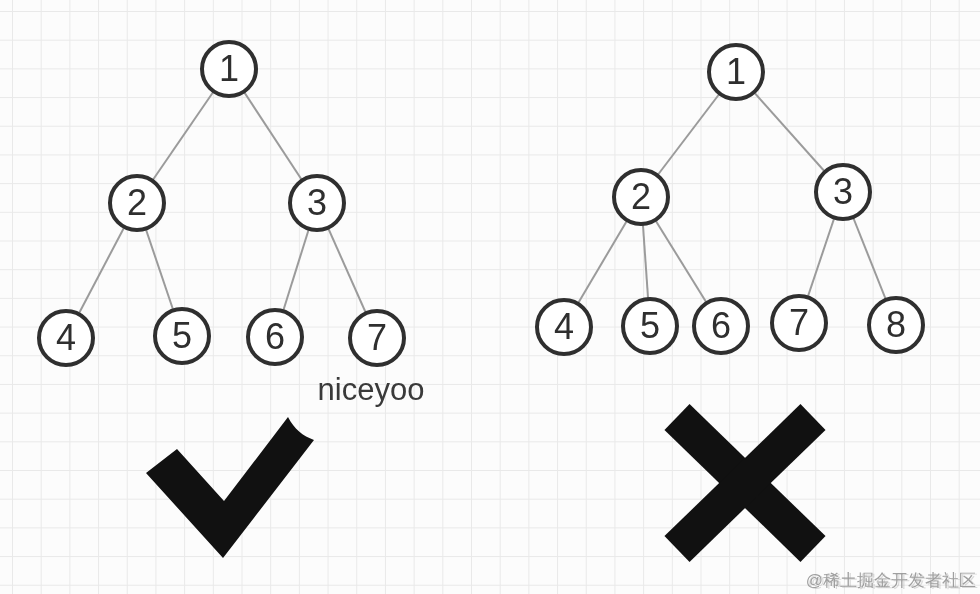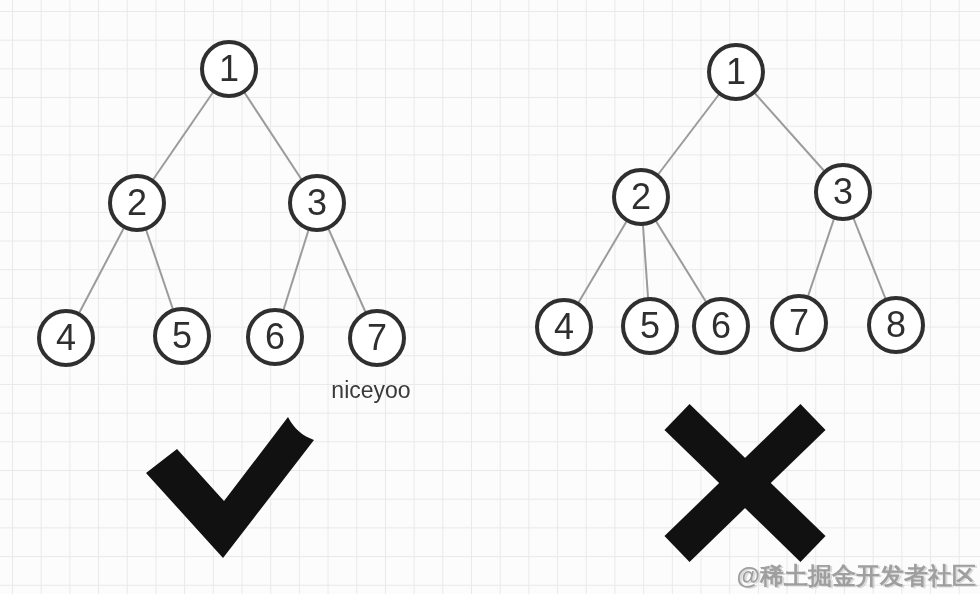--- a/index.html
+++ b/index.html
@@ -34,34 +34,33 @@
     justify-content: center;
     font-size: 36px;
     color: #2f2f2f;
     transform: translate(-50%, -50%);
     line-height: 1;
   }
   .caption {
     position: absolute;
     left: 371px; top: 390px;
     transform: translate(-50%, -50%);
-    font-size: 23px;
+    font-size: 31px;
     color: #3a3a3a;
     white-space: nowrap;
   }
   .watermark {
     position: absolute;
     right: 4px; bottom: 2px;
-    font-size: 24px;
+    font-size: 17px;
     color: #8f8f8f;
     opacity: 0.85;
     text-shadow: 2px 1px 0 rgba(140,140,140,0.35);
     white-space: nowrap;
     font-family: "Liberation Sans", sans-serif;
-    font-weight: bold;
   }
   .mark { fill: #111111; }
 </style>
 </head>
 <body>
 
 <div class="canvas">
 
   <svg class="layer" viewBox="0 0 980 594">
 

